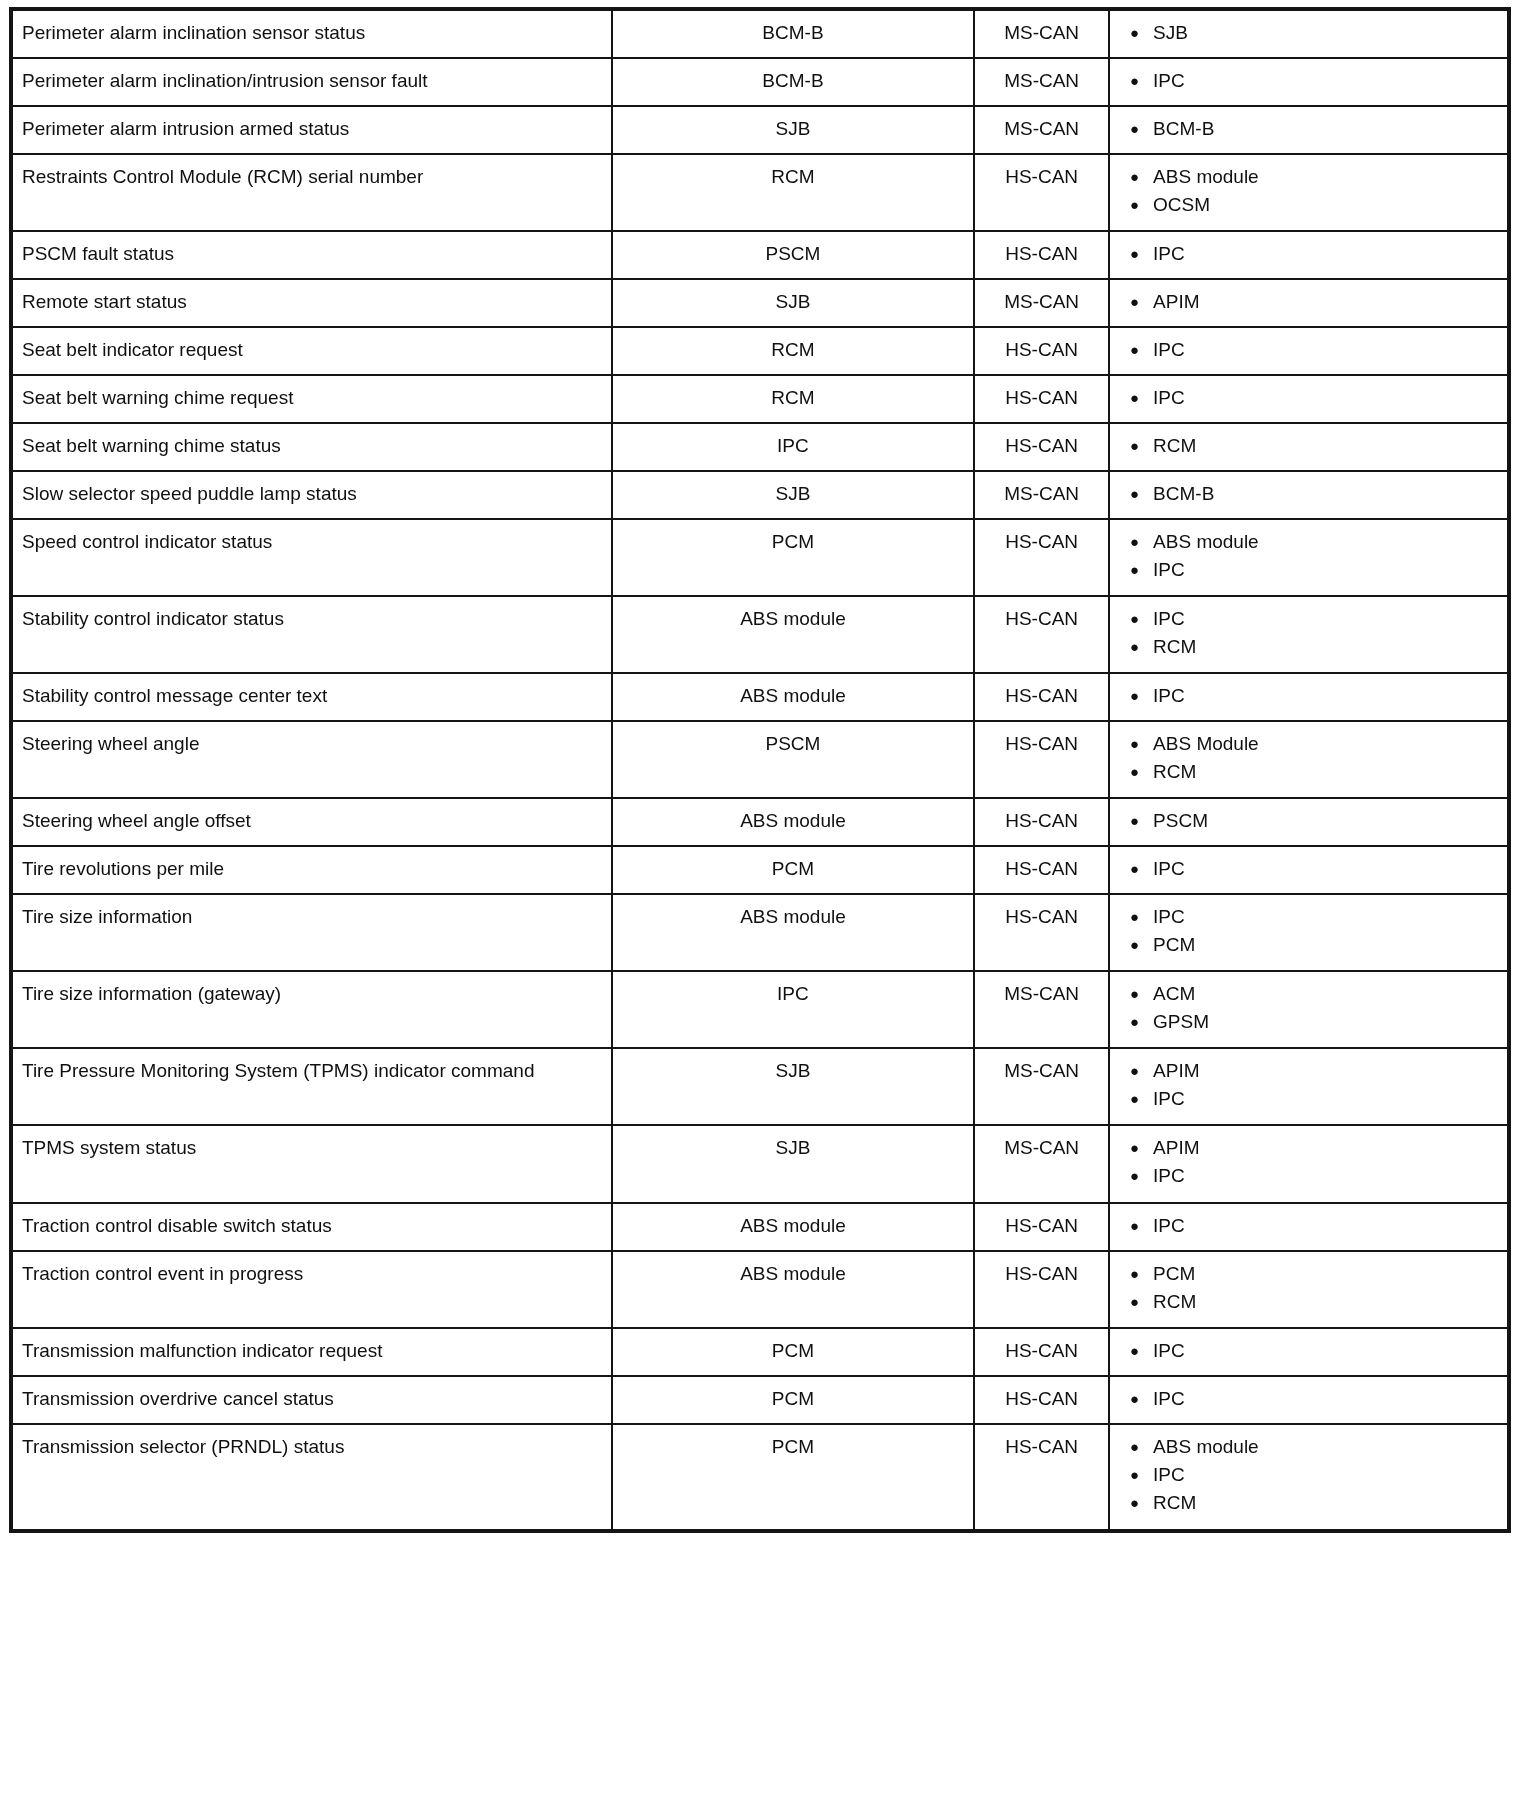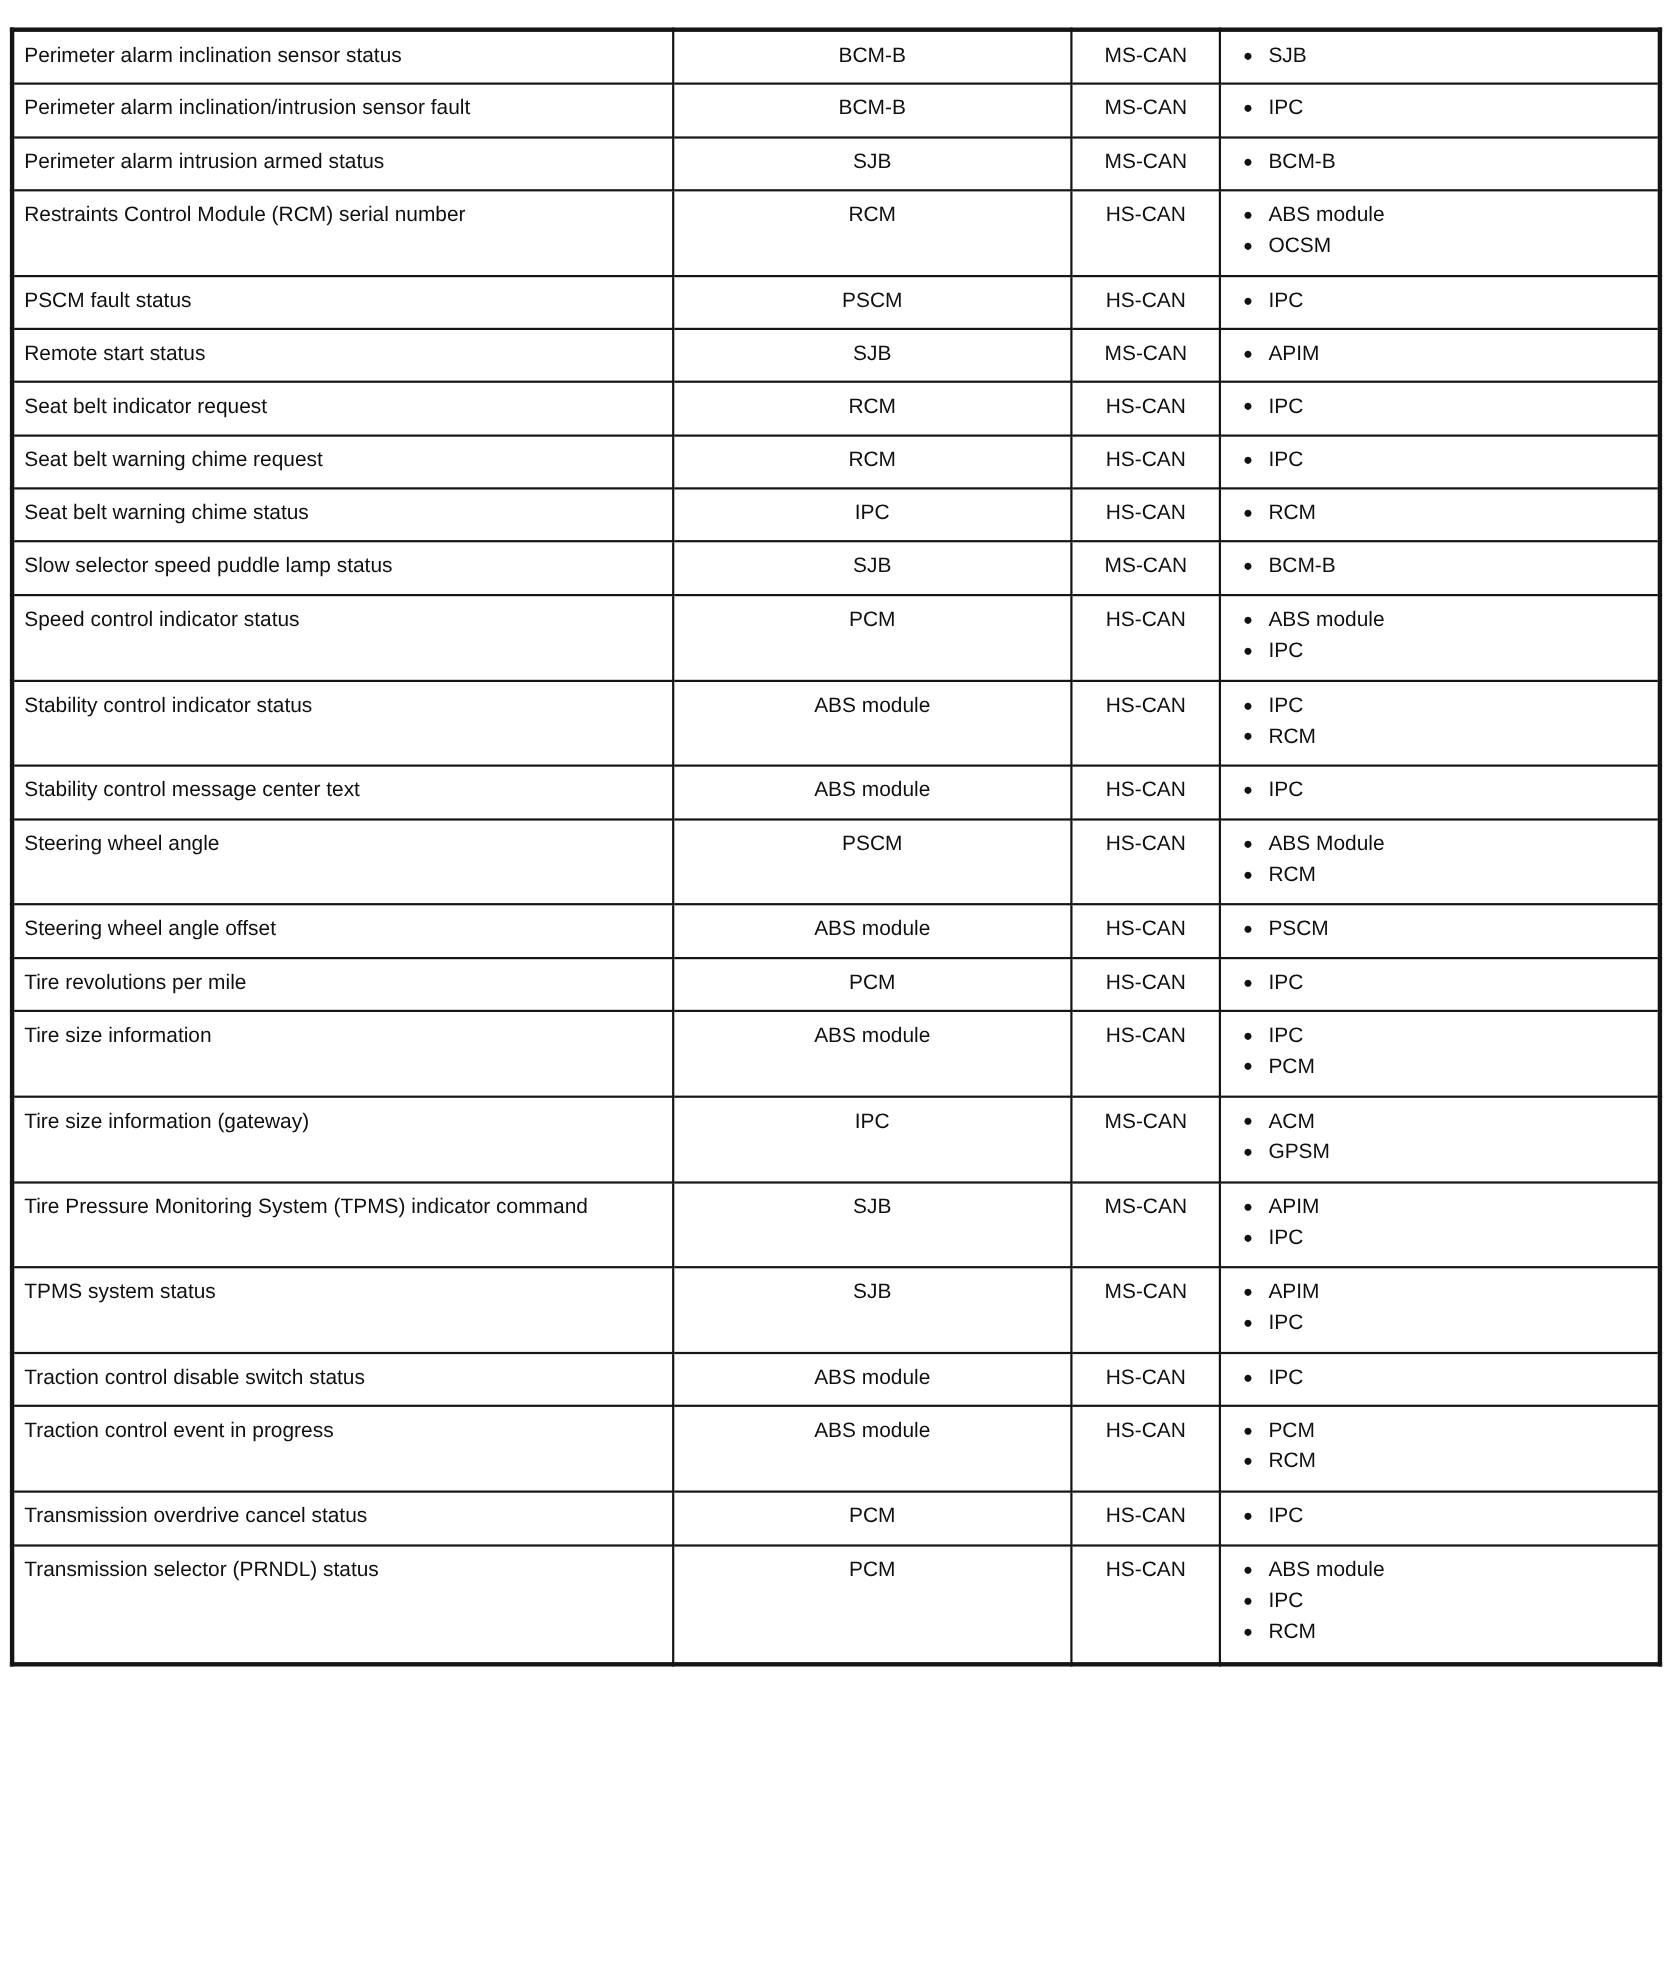--- a/index.html
+++ b/index.html
@@ -11,21 +11,21 @@
   html,body{ margin:0; padding:0; }
   body{
     background:var(--bg);
     color:var(--text);
     font-family:"Liberation Sans", sans-serif;
     -webkit-font-smoothing:antialiased;
   }
   .page{
     width:1520px;
     height:1540px;
-    padding:25px 9px;
+    padding:7px 9px;
     background:var(--bg);
   }
   table.network-table{
     width:100%;
     height:100%;
     border-collapse:collapse;
     table-layout:fixed;
     border:4px solid var(--border);
   }
   .network-table td{
@@ -347,20 +347,31 @@
               <span class="bullet">●</span>
               <span class="receiver-label">PCM</span>
             </div>
             <div class="receiver">
               <span class="bullet">●</span>
               <span class="receiver-label">RCM</span>
             </div>
           </td>
         </tr>
         <tr>
+          <td class="col-message">Transmission malfunction indicator request</td>
+          <td class="col-originator">PCM</td>
+          <td class="col-network">HS-CAN</td>
+          <td class="col-receivers">
+            <div class="receiver">
+              <span class="bullet">●</span>
+              <span class="receiver-label">IPC</span>
+            </div>
+          </td>
+        </tr>
+        <tr>
           <td class="col-message">Transmission overdrive cancel status</td>
           <td class="col-originator">PCM</td>
           <td class="col-network">HS-CAN</td>
           <td class="col-receivers">
             <div class="receiver">
               <span class="bullet">●</span>
               <span class="receiver-label">IPC</span>
             </div>
           </td>
         </tr>

